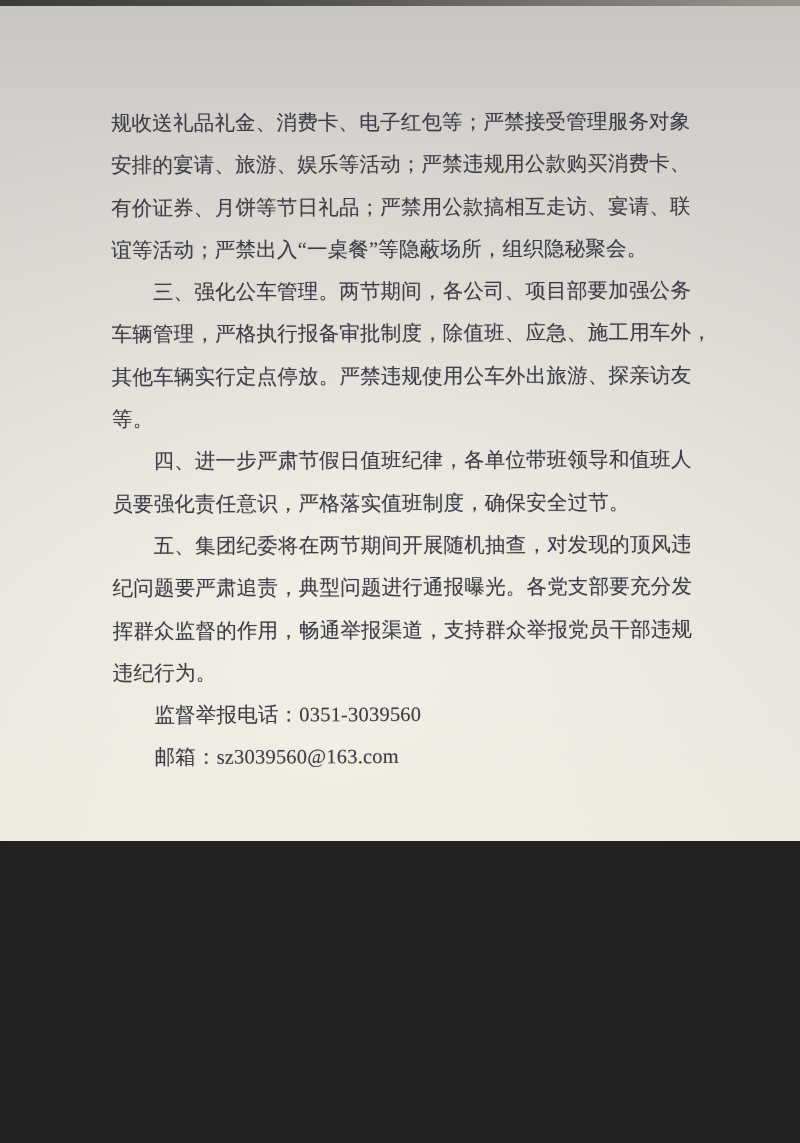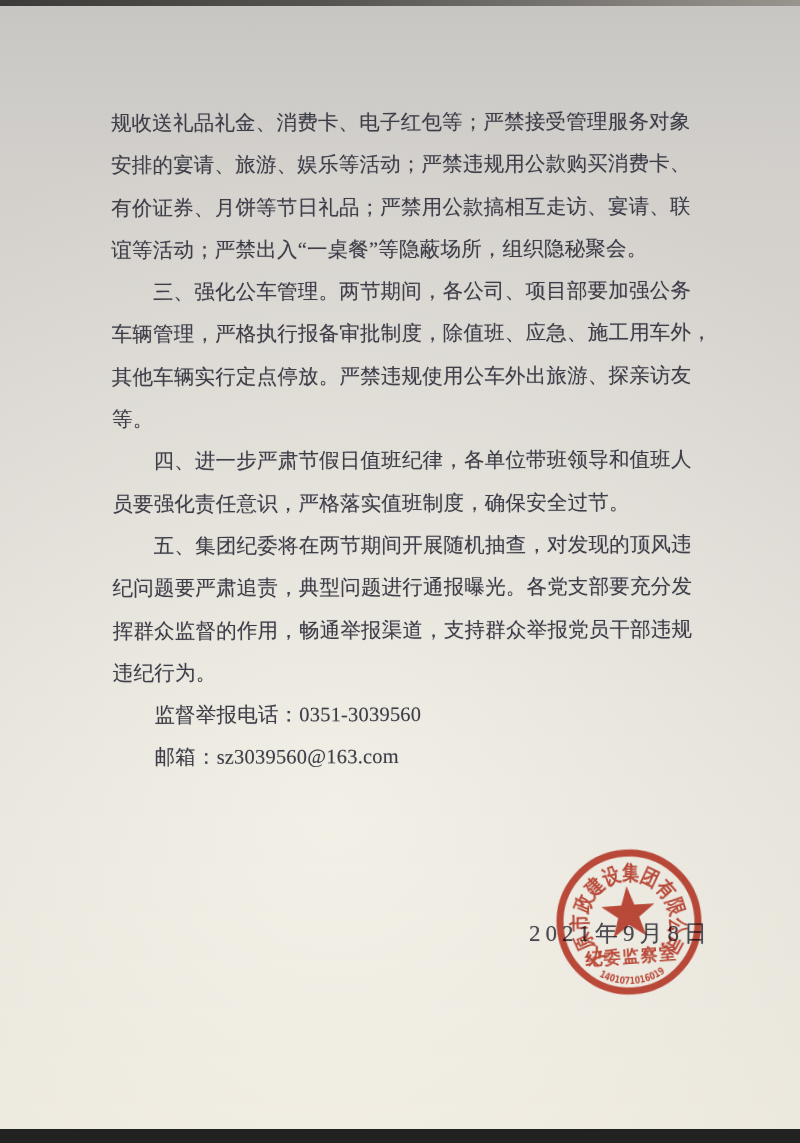--- a/index.html
+++ b/index.html
@@ -1,19 +1,19 @@
 <!DOCTYPE html>
 <html><head>
 <meta charset="utf-8">
 <style>
   html, body { margin: 0; padding: 0; background: #222; }
   .photo {
     position: relative;
     width: 800px;
-    height: 1129px;
+    height: 841px;
     overflow: hidden;
     background: #d8d5d0;
     font-family: "Liberation Serif", "DejaVu Serif", serif;
   }
   .top-strip {
     position: absolute; top: 0; left: 0;
     width: 100%; height: 6px;
     background: linear-gradient(90deg, #3c3b39, #55534f 40%, #7d7a75 75%, #98948e);
   }
   .paper {

